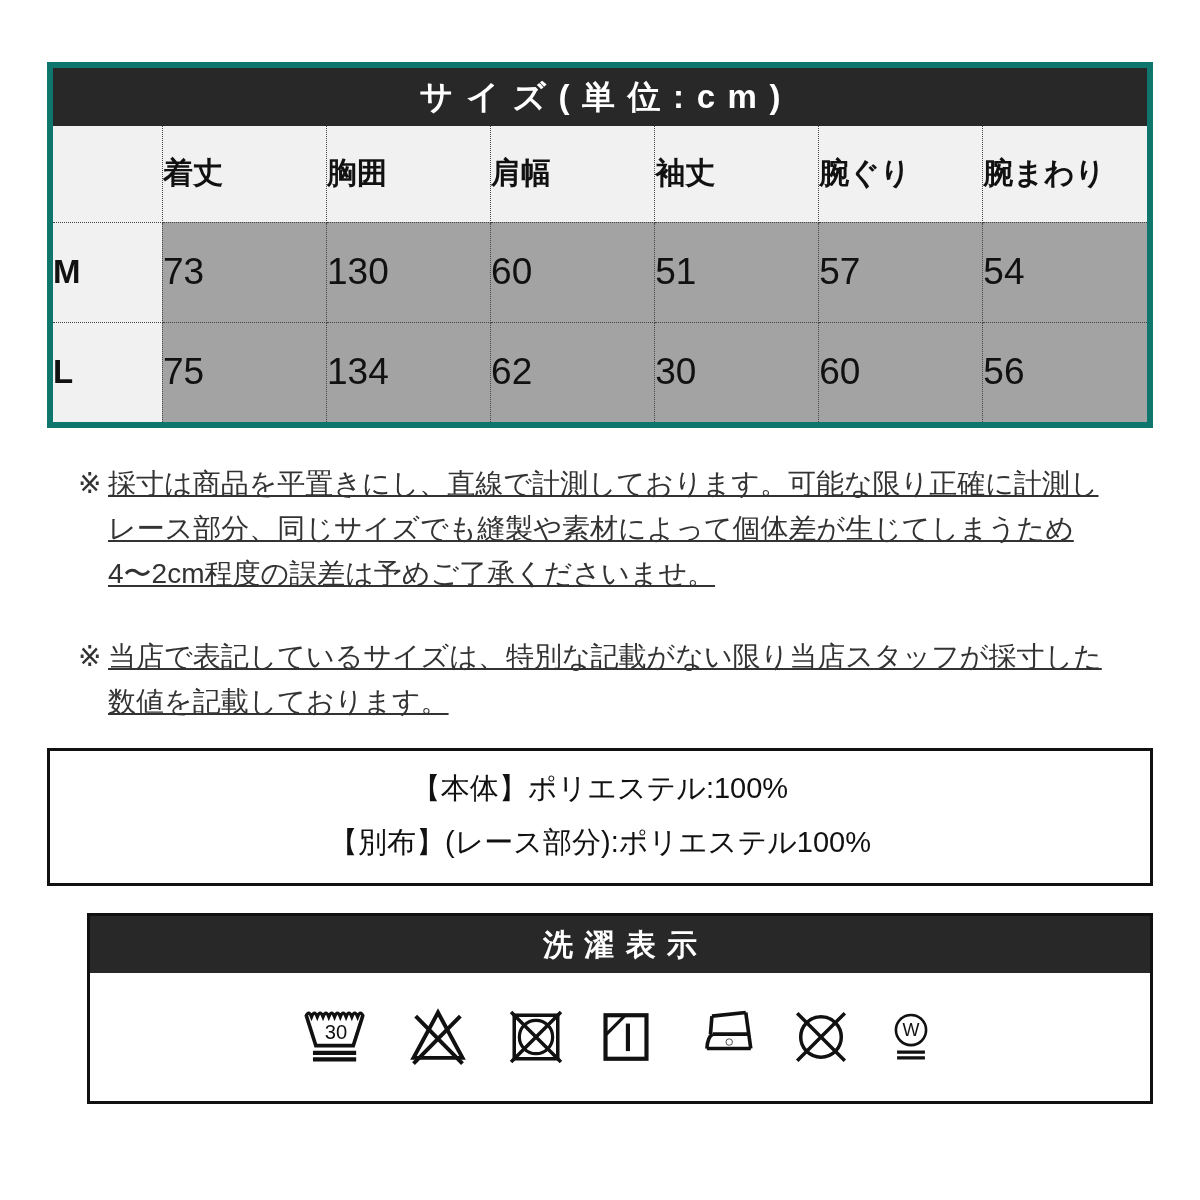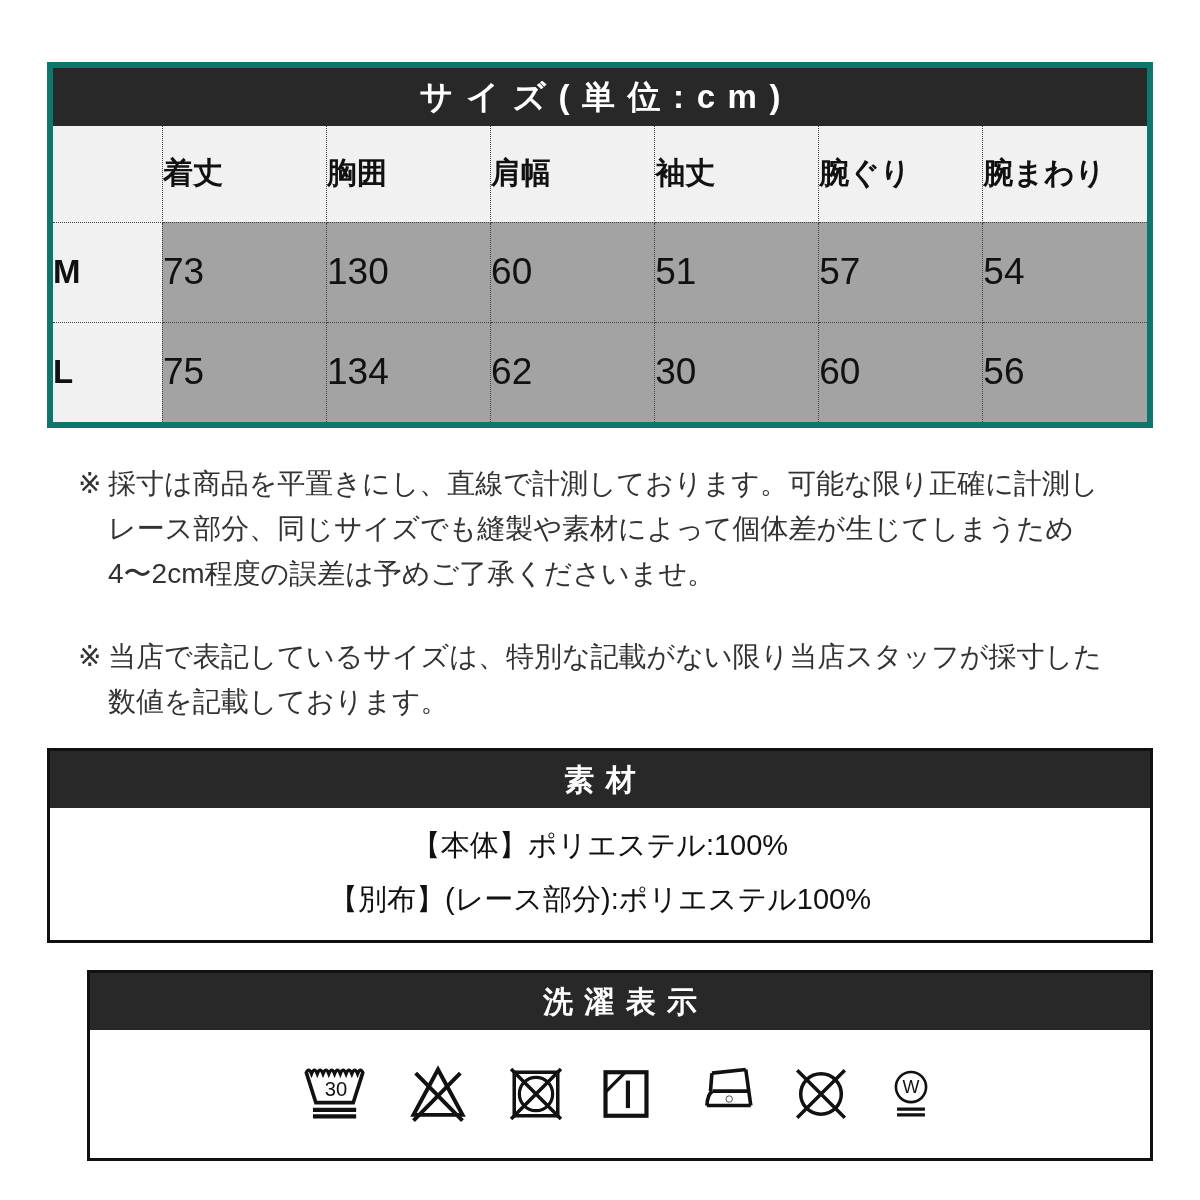--- a/index.html
+++ b/index.html
@@ -32,21 +32,21 @@
   .size-table thead th { height:96px; background:#f1f1f1; font-size:30px; font-weight:700; }
   .size-table tbody tr { height:100px; }
   .size-table .rowlabel { background:#f1f1f1; font-size:33px; font-weight:700; }
   .size-table td.num { background:#a3a3a3; font-size:37px; font-weight:400; }
 
   
   .notes { margin:33px 0 0 31px; color:#333; }
   .note { display:flex; font-size:28px; line-height:45px; }
   .note + .note { margin-top:38px; }
   .note-marker { flex:0 0 30px; }
-  .note-lines { flex:1; }
+  .note-lines { flex:1;text-decoration:underline; }
 
   
   .panel { border:3px solid #111; }
   .material-panel { margin-top:24px; }
   .material-body { background:#fff; text-align:center; padding:10px 0 14px; }
   .material-line { font-size:29px; line-height:54px; color:#111; }
   .care-panel { margin-top:27px;margin-left:40px; }
   .care-body {
     background:#fff; height:128px;
     display:flex; align-items:center; justify-content:center; gap:26px;
@@ -122,23 +122,20 @@
     <div class="note">
       <span class="note-marker">※</span>
       <div class="note-lines">
         <div>当店で表記しているサイズは、特別な記載がない限り当店スタッフが採寸した</div>
         <div>数値を記載しております。</div>
       </div>
     </div>
   </div>
 
   <section class="panel material-panel">
-    <div class="bar sub-bar">
-      <span>素材</span>
-    </div>
     <div class="material-body">
       <div class="material-line">【本体】ポリエステル:100%</div>
       <div class="material-line">【別布】(レース部分):ポリエステル100%</div>
     </div>
   </section>
 
   <section class="panel care-panel">
     <div class="bar sub-bar">
       <span>洗濯表示</span>
     </div>

